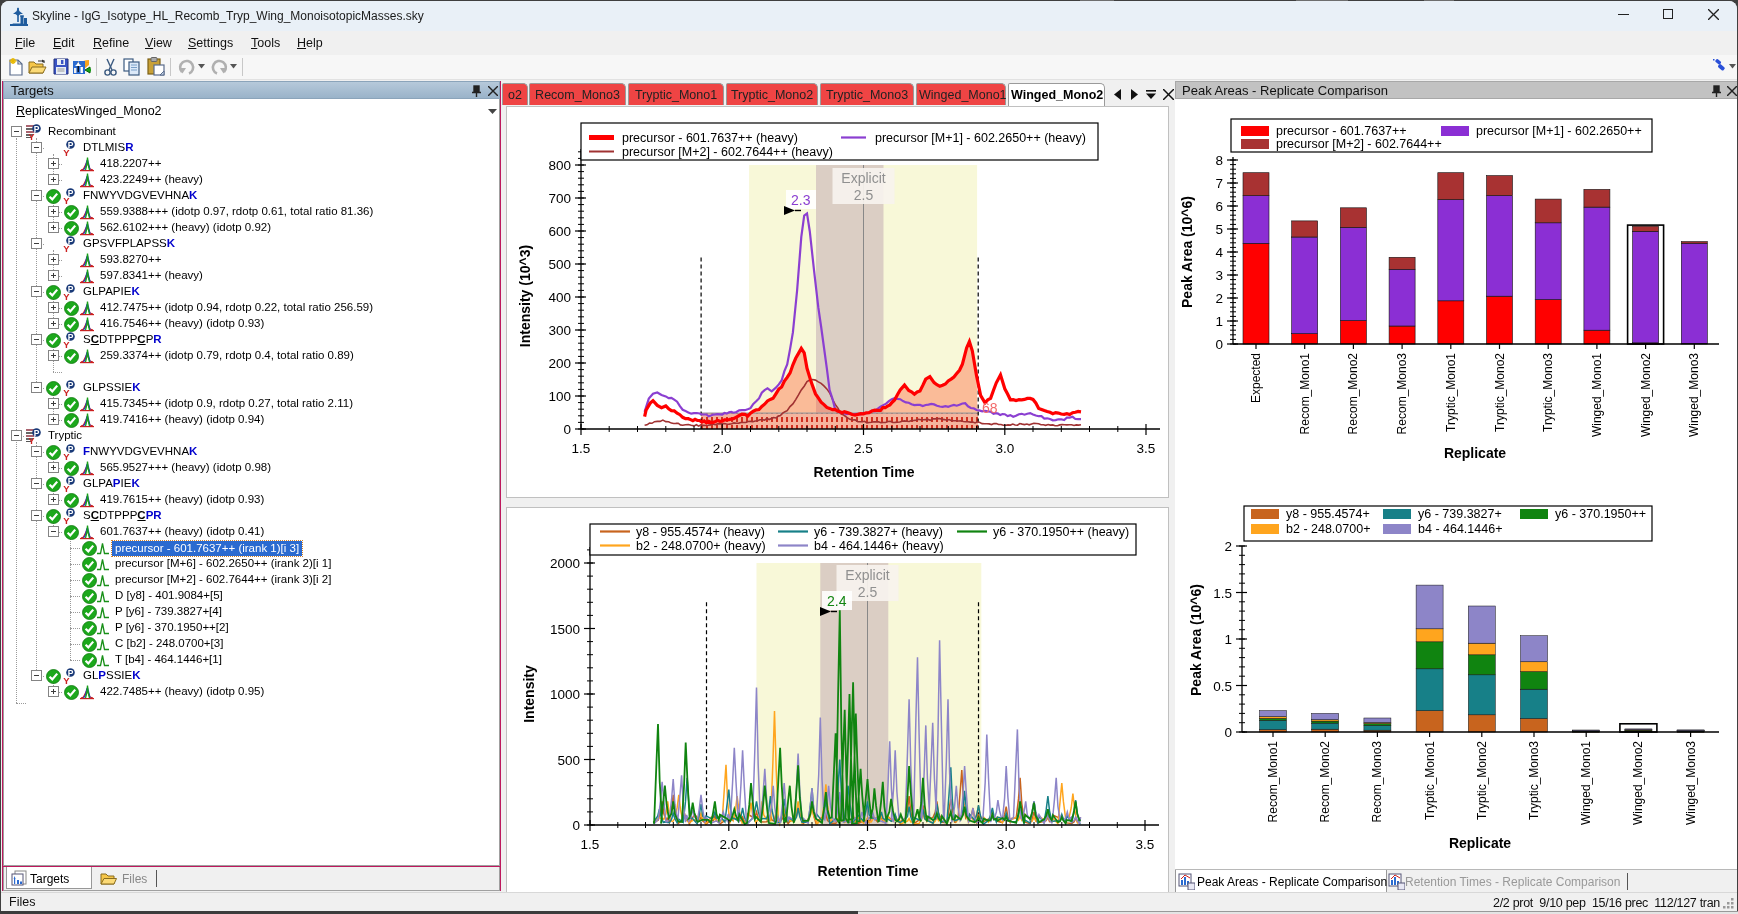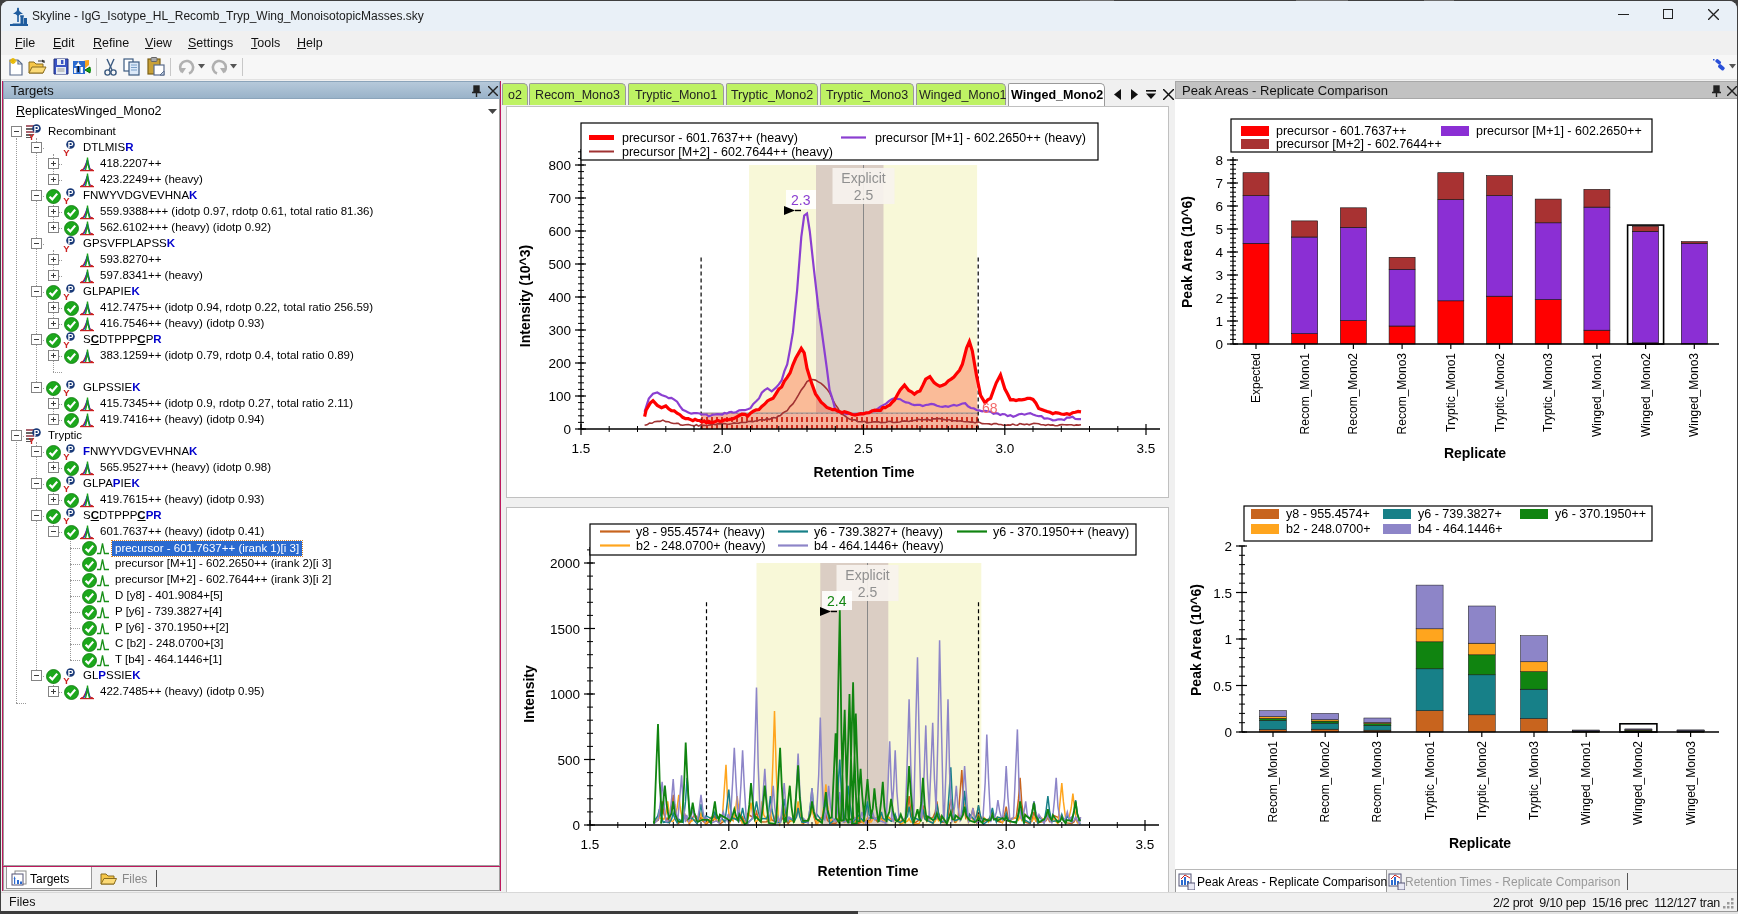--- a/index.html
+++ b/index.html
@@ -16,21 +16,21 @@
 .trow{position:absolute;height:16px;font-size:11.5px;white-space:pre;color:#000}
 .bb{color:#0000cc;font-weight:bold}
 .ub{font-weight:bold;text-decoration:underline}
 .exp{position:absolute;width:11px;height:11px;background:#fff;border:1px solid #848484;top:2px}
 .exp:before{content:"";position:absolute;left:2px;top:4px;width:5px;height:1px;background:#3c3c3c}
 .exp.plus:after{content:"";position:absolute;left:4px;top:2px;width:1px;height:5px;background:#3c3c3c}
 .dotv{position:absolute;width:1px;border-left:1px dotted #9a9a9a}
 .doth{position:absolute;height:1px;border-top:1px dotted #9a9a9a}
 .sel{background:#2a6ad0;color:#fff;outline:1px dotted #d08028;padding:1px 3px 2px 3px;margin-left:-3px}
 #ctr{position:absolute;left:505px;top:80px;width:663px;height:812px;background:#f0f0f0}
-.tab{position:absolute;top:2px;height:22px;font-size:12.5px;color:#222;background:#bef264;border:1px solid #9a9a9a;border-bottom:none;padding:4px 2px 0 2px;border-radius:2px 5px 0 0}
+.tab{position:absolute;top:2px;height:22px;font-size:12.5px;color:#222;background:#ef4444;border:1px solid #9a9a9a;border-bottom:none;padding:4px 2px 0 2px;border-radius:2px 5px 0 0}
 .tab.act{background:#fff;font-weight:bold;color:#000;z-index:3;height:23px}
 #rp{position:absolute;left:1174px;top:80px;width:563px;height:812px;background:#fff}
 #rphead{position:absolute;left:0;top:0;width:563px;height:18px;background:#c2c2c2;border:1px solid #a8a8a8;color:#111;font-size:13px}
 #statusbar{position:absolute;left:0;top:891px;width:1736px;height:19px;background:#f0f0f0;border-top:1px solid #d8d8d8;font-size:12.5px;color:#111}
 svg{display:block}
 </style></head><body>
 <div class="abs" style="left:0;top:0;width:1738px;height:4px;background:#3f3f3f"></div>
 <div class="abs" style="left:1080px;top:0;width:34px;height:3px;background:#6e6e6e"></div>
 <div class="abs" style="left:1296px;top:0;width:52px;height:3px;background:#6e6e6e"></div>
 <div class="abs" style="left:1424px;top:0;width:30px;height:3px;background:#6e6e6e"></div>
@@ -344,21 +344,21 @@
             <text x="4.5" y="15.5" font-size="9.5" fill="#cc2020" text-anchor="middle" font-weight="bold" font-family="Liberation Sans">Y</text>
           </svg><span class="abs" style="left:79px;top:1px">S<span class="ub">C</span>DTPPP<span class="ub">C</span>P<span class="bb">R</span></span></div>
         <div class="trow" style="left:0;top:249px;width:497px"><span class="exp plus" style="left:44px"></span><svg class="abs" style="left:60px;top:1px" width="15" height="15" viewBox="0 0 15 15">
             <circle cx="7.5" cy="7.5" r="7" fill="#1ca81c" stroke="#0e7a0e" stroke-width="0.8"></circle>
             <polyline points="3.6,7.8 6.3,10.4 11.2,4.6" fill="none" stroke="#fff" stroke-width="2.2"></polyline>
           </svg><svg class="abs" style="left:76px;top:1px" width="16" height="15" viewBox="0 0 16 15">
             <line x1="0" y1="13.6" x2="14" y2="13.6" stroke="#cc2020" stroke-width="1.2"></line>
             <polyline points="1,13 3.5,12 5.5,8 7,5 8.5,8.5 10,12 13,13" fill="none" stroke="#cc2020" stroke-width="1.3"></polyline>
             <polyline points="3.5,13 5.5,10 6.8,4 7.5,3 8.6,7 10,13" fill="none" stroke="#2038c8" stroke-width="1.3"></polyline>
             <polyline points="5.5,13 6.8,8 7.5,0.5 8.3,8 9.5,13" fill="none" stroke="#18a018" stroke-width="1.3"></polyline>
-          </svg><span class="abs" style="left:96px;top:1px">383.1259++ (idotp 0.79, rdotp 0.4, total ratio 0.89)</span></div>
+          </svg><span class="abs" style="left:96px;top:1px">259.3374++ (idotp 0.79, rdotp 0.4, total ratio 0.89)</span></div>
         <div class="trow" style="left:0;top:281px;width:497px"><span class="exp" style="left:27px"></span><svg class="abs" style="left:42px;top:1px" width="15" height="15" viewBox="0 0 15 15">
             <circle cx="7.5" cy="7.5" r="7" fill="#1ca81c" stroke="#0e7a0e" stroke-width="0.8"></circle>
             <polyline points="3.6,7.8 6.3,10.4 11.2,4.6" fill="none" stroke="#fff" stroke-width="2.2"></polyline>
           </svg><svg class="abs" style="left:58px;top:0px" width="14" height="16" viewBox="0 0 14 16">
             <circle cx="8.5" cy="4.5" r="4.3" fill="#1a3a78"></circle>
             <text x="8.5" y="7.6" font-size="8.5" fill="#fff" text-anchor="middle" font-weight="bold" font-family="Liberation Sans">P</text>
             <text x="4.5" y="15.5" font-size="9.5" fill="#cc2020" text-anchor="middle" font-weight="bold" font-family="Liberation Sans">Y</text>
           </svg><span class="abs" style="left:79px;top:1px">GLPSSIE<span class="bb">K</span></span></div>
         <div class="trow" style="left:0;top:297px;width:497px"><span class="exp plus" style="left:44px"></span><svg class="abs" style="left:60px;top:1px" width="15" height="15" viewBox="0 0 15 15">
             <circle cx="7.5" cy="7.5" r="7" fill="#1ca81c" stroke="#0e7a0e" stroke-width="0.8"></circle>
@@ -449,21 +449,21 @@
             <circle cx="7.5" cy="7.5" r="7" fill="#1ca81c" stroke="#0e7a0e" stroke-width="0.8"></circle>
             <polyline points="3.6,7.8 6.3,10.4 11.2,4.6" fill="none" stroke="#fff" stroke-width="2.2"></polyline>
           </svg><svg class="abs" style="left:93px;top:1px" width="14" height="15" viewBox="0 0 14 15">
             <polyline points="0,12.5 3.5,12.5 5.5,2.5 7.5,12.5 12,12.5" fill="none" stroke="#189018" stroke-width="1.3"></polyline>
           </svg><span class="abs sel" style="left:111px;top:1px">precursor - 601.7637++ (irank 1)[i 3]</span></div>
         <div class="trow" style="left:0;top:457px;width:497px"><svg class="abs" style="left:78px;top:1px" width="15" height="15" viewBox="0 0 15 15">
             <circle cx="7.5" cy="7.5" r="7" fill="#1ca81c" stroke="#0e7a0e" stroke-width="0.8"></circle>
             <polyline points="3.6,7.8 6.3,10.4 11.2,4.6" fill="none" stroke="#fff" stroke-width="2.2"></polyline>
           </svg><svg class="abs" style="left:93px;top:1px" width="14" height="15" viewBox="0 0 14 15">
             <polyline points="0,12.5 3.5,12.5 5.5,2.5 7.5,12.5 12,12.5" fill="none" stroke="#189018" stroke-width="1.3"></polyline>
-          </svg><span class="abs" style="left:111px;top:1px">precursor [M+1] - 602.2650++ (irank 2)[i 3]</span></div>
+          </svg><span class="abs" style="left:111px;top:1px">precursor [M+6] - 602.2650++ (irank 2)[i 1]</span></div>
         <div class="trow" style="left:0;top:473px;width:497px"><svg class="abs" style="left:78px;top:1px" width="15" height="15" viewBox="0 0 15 15">
             <circle cx="7.5" cy="7.5" r="7" fill="#1ca81c" stroke="#0e7a0e" stroke-width="0.8"></circle>
             <polyline points="3.6,7.8 6.3,10.4 11.2,4.6" fill="none" stroke="#fff" stroke-width="2.2"></polyline>
           </svg><svg class="abs" style="left:93px;top:1px" width="14" height="15" viewBox="0 0 14 15">
             <polyline points="0,12.5 3.5,12.5 5.5,2.5 7.5,12.5 12,12.5" fill="none" stroke="#189018" stroke-width="1.3"></polyline>
           </svg><span class="abs" style="left:111px;top:1px">precursor [M+2] - 602.7644++ (irank 3)[i 2]</span></div>
         <div class="trow" style="left:0;top:489px;width:497px"><svg class="abs" style="left:78px;top:1px" width="15" height="15" viewBox="0 0 15 15">
             <circle cx="7.5" cy="7.5" r="7" fill="#1ca81c" stroke="#0e7a0e" stroke-width="0.8"></circle>
             <polyline points="3.6,7.8 6.3,10.4 11.2,4.6" fill="none" stroke="#fff" stroke-width="2.2"></polyline>
           </svg><svg class="abs" style="left:93px;top:1px" width="14" height="15" viewBox="0 0 14 15">

